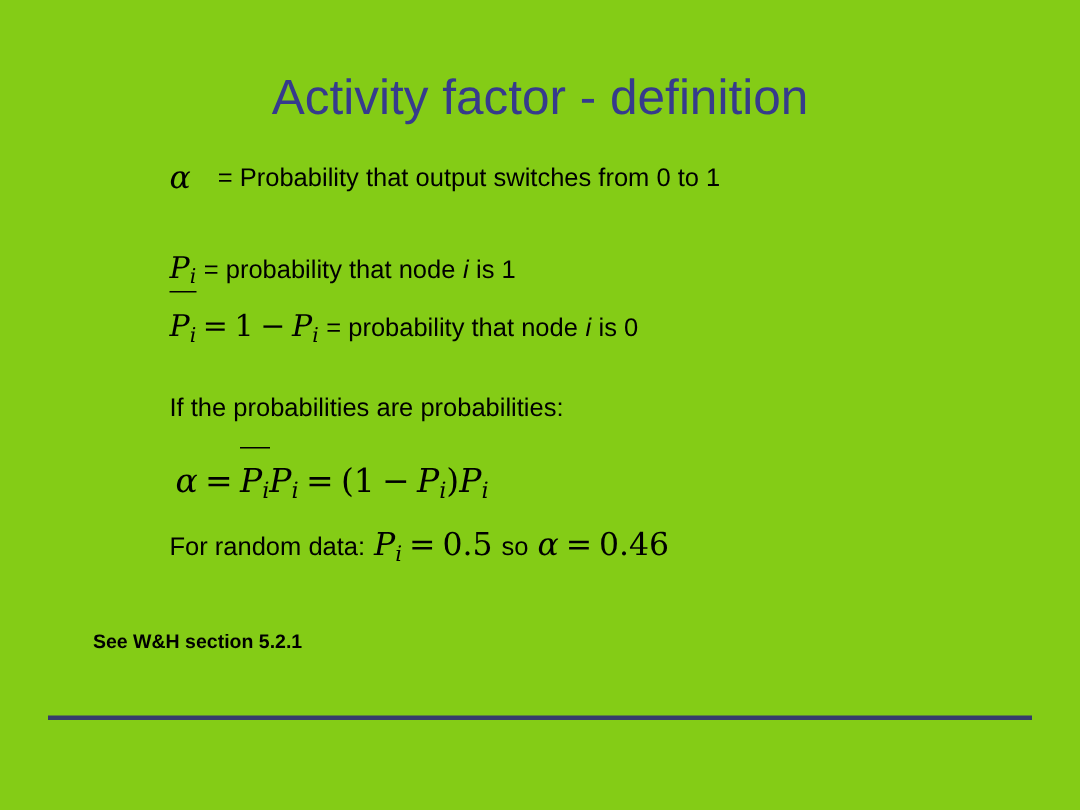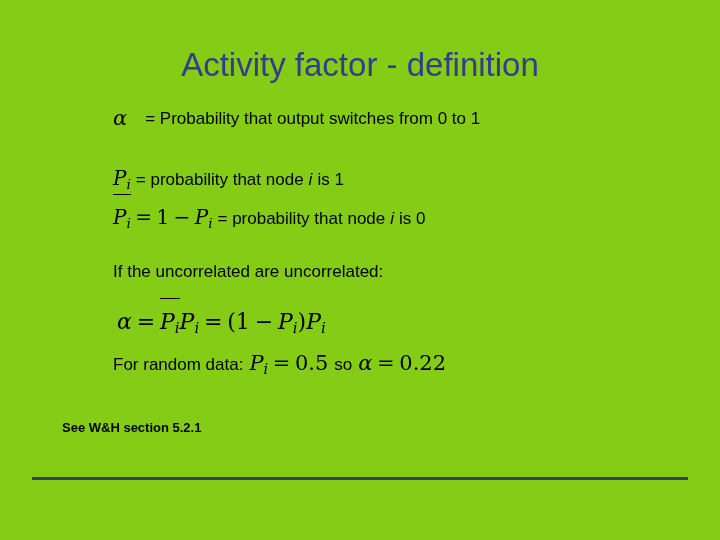--- a/index.html
+++ b/index.html
@@ -227,29 +227,29 @@
         <span class="math mathsize"><span class="var">P</span><span class="sub">i</span></span><span class="txt" style="padding-left:5px;">= probability that node</span><span class="txt-italic" style="padding-left:5px;">i</span><span class="txt" style="padding-left:5px;">is 1</span>
       </div>
 
       <div class="pdef-line">
         <span class="math mathsize"><span class="obar"><span class="var">P</span><span class="sub">i</span></span><span class="op">=</span><span class="num">1</span><span class="op">−</span><span class="var">P</span><span class="sub">i</span></span><span class="txt" style="padding-left:5px;">= probability that node</span><span class="txt-italic" style="padding-left:5px;">i</span><span class="txt" style="padding-left:5px;">is 0</span>
       </div>
 
     </div>
 
     <div class="row-uncorr">
-      <span class="txt">If the uncorrelated are uncorrelated:</span>
+      <span class="txt">If the probabilities are probabilities:</span>
     </div>
 
     <div class="row-eq">
       <span class="math"><span class="var">α</span><span class="op">=</span><span class="obar"><span class="var">P</span><span class="sub">i</span></span><span class="var">P</span><span class="sub">i</span><span class="op">=</span><span class="paren">(</span><span class="num">1</span><span class="op">−</span><span class="var">P</span><span class="sub">i</span><span class="paren">)</span><span class="var">P</span><span class="sub">i</span></span>
     </div>
 
     <div class="row-rand">
-      <span class="txt">For random data:</span><span class="math" style="padding-left:6px;"><span class="var">P</span><span class="sub">i</span><span class="op">=</span><span class="num">0.5</span></span><span class="txt" style="padding-left:6px;">so</span><span class="math" style="padding-left:6px;"><span class="var">α</span><span class="op">=</span><span class="num">0.22</span></span>
+      <span class="txt">For random data:</span><span class="math" style="padding-left:6px;"><span class="var">P</span><span class="sub">i</span><span class="op">=</span><span class="num">0.5</span></span><span class="txt" style="padding-left:6px;">so</span><span class="math" style="padding-left:6px;"><span class="var">α</span><span class="op">=</span><span class="num">0.46</span></span>
     </div>
 
   </div>
 
   <div class="ref-note">See W&amp;H section 5.2.1</div>
 
   <div class="footer-rule"></div>
 
 </div>
 

